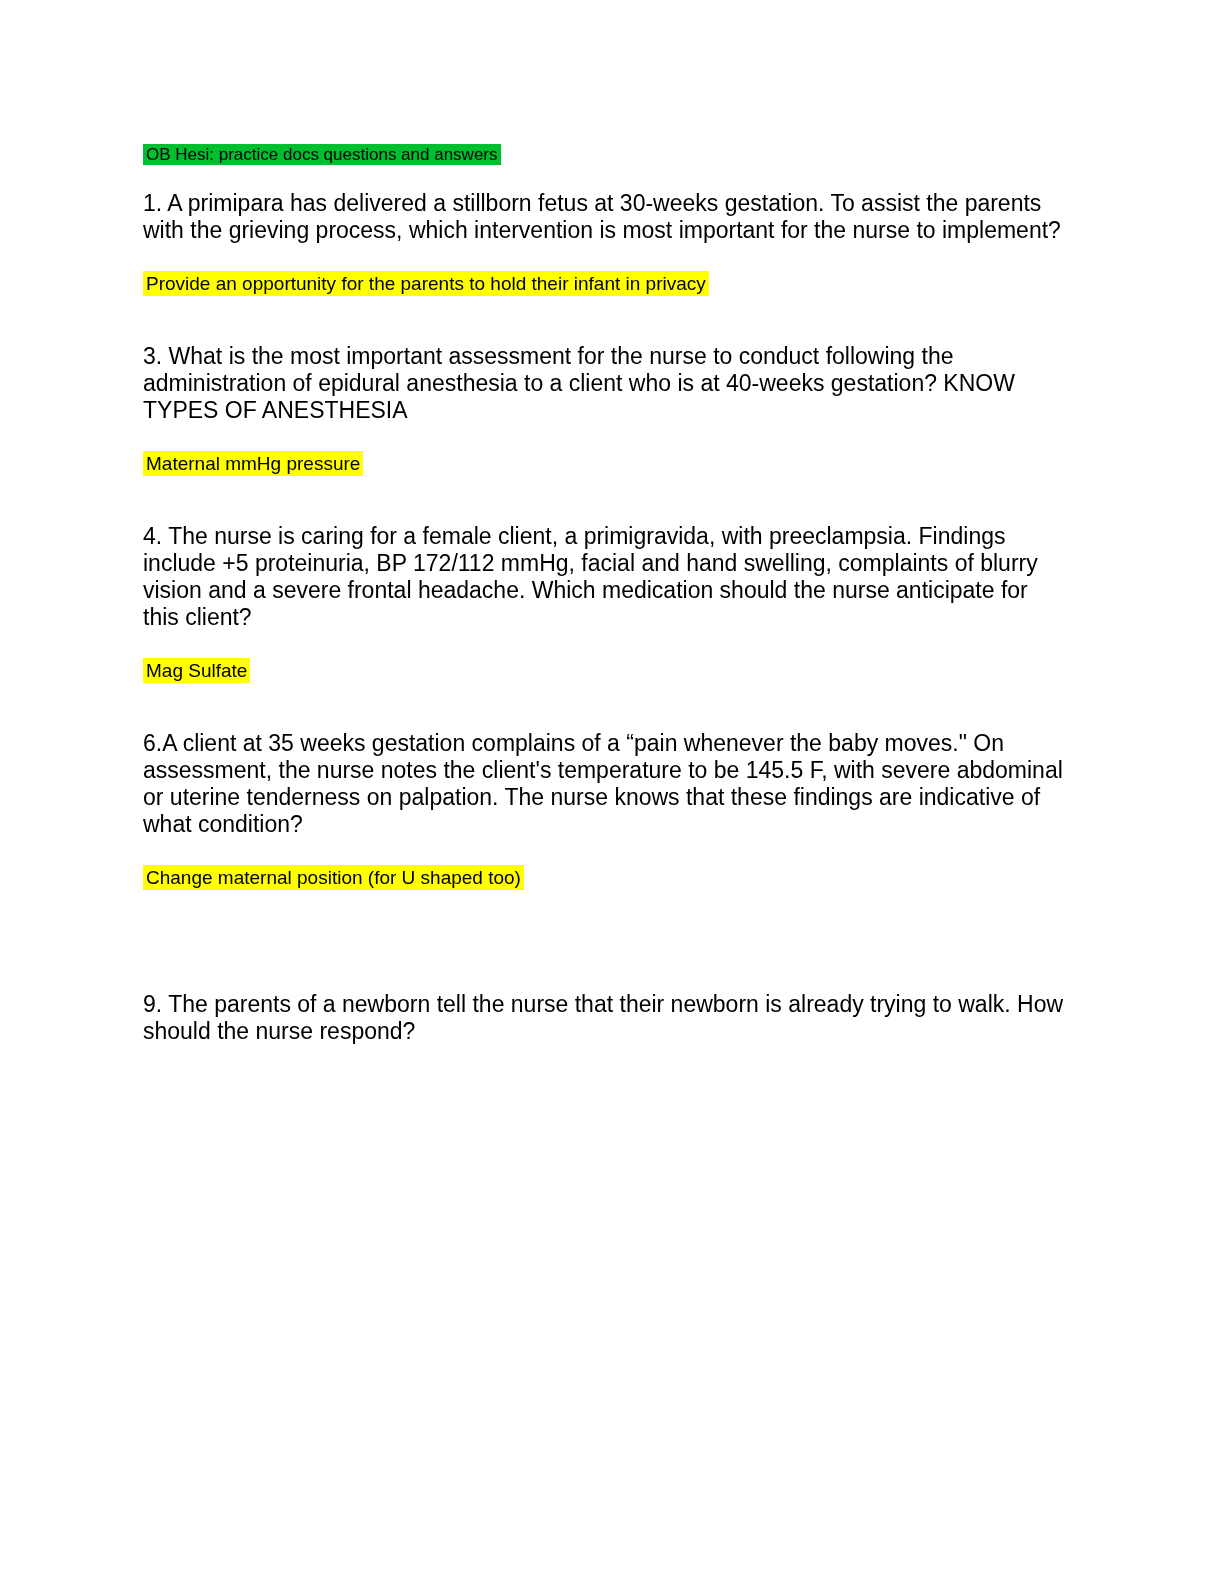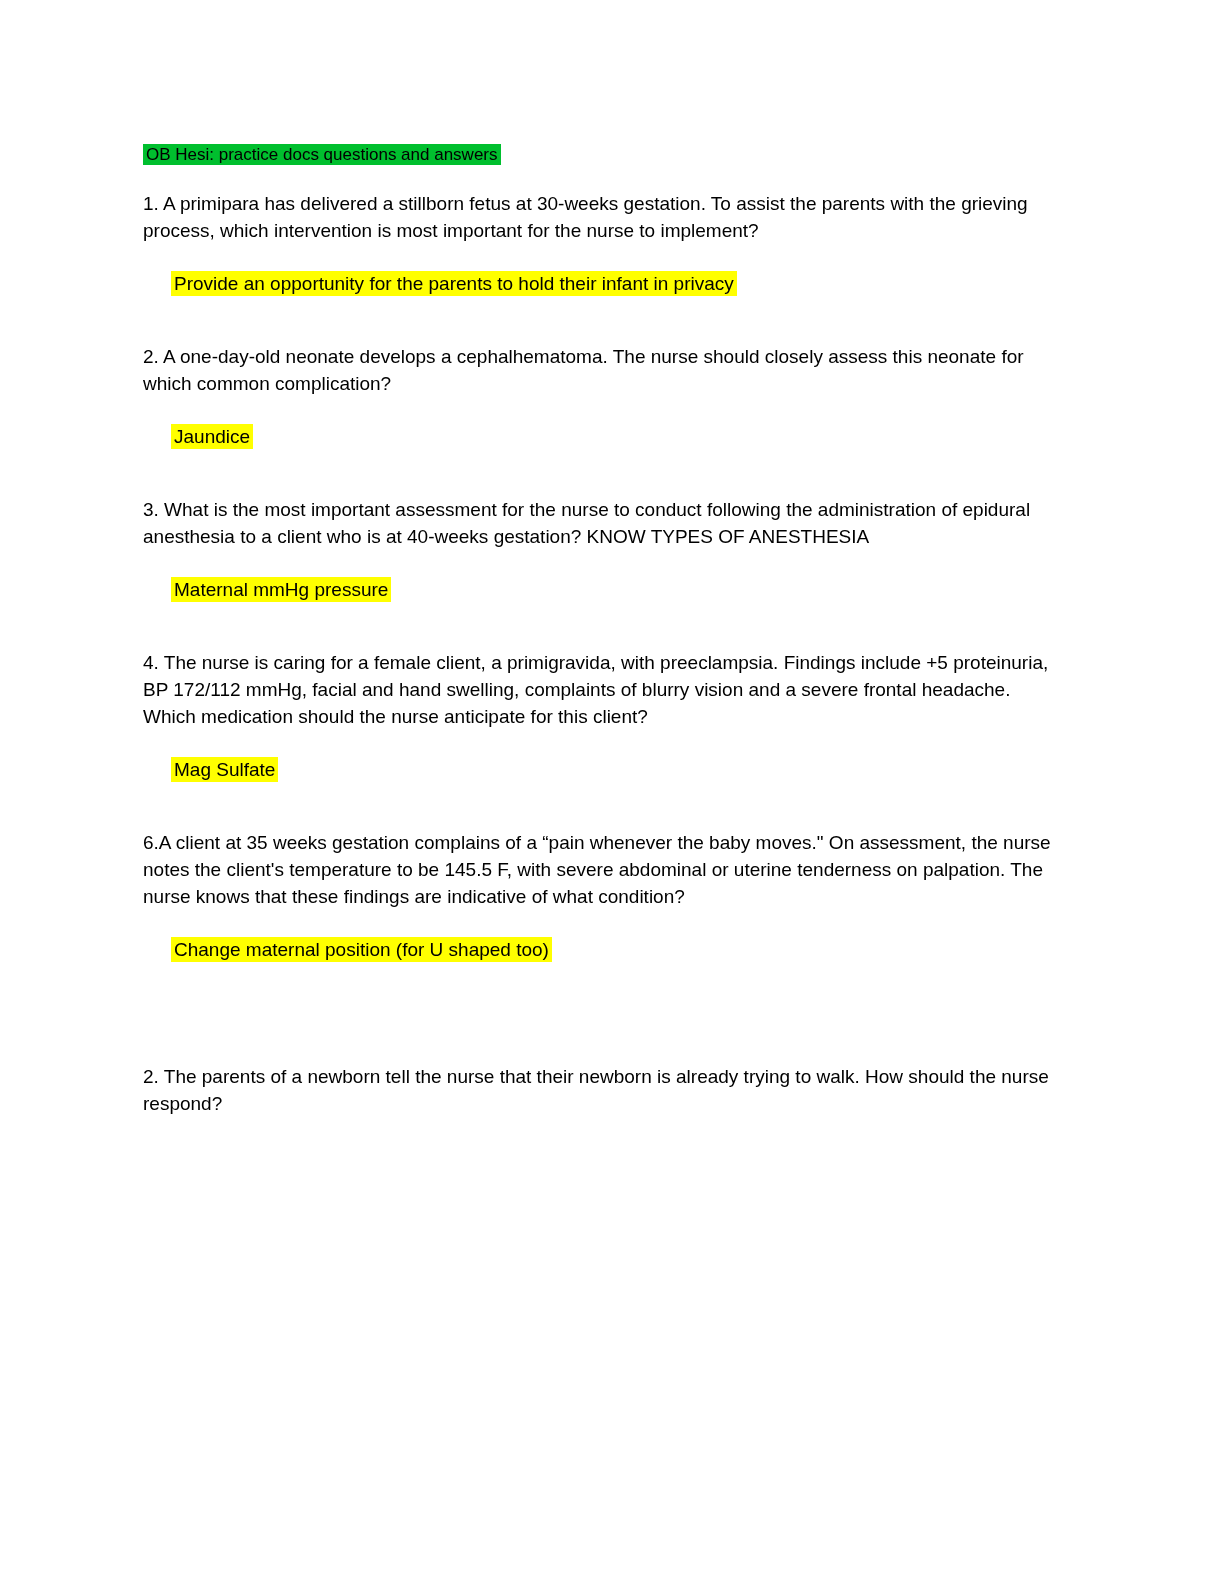--- a/index.html
+++ b/index.html
@@ -29,26 +29,25 @@
   .hl-green {
     background: var(--hl-green, #00bf2e);
     padding: 1px 3px;
     box-decoration-break: clone;
     -webkit-box-decoration-break: clone;
   }
   .hl-yellow {
     background: var(--hl-yellow, #ffff00);
     padding: 2px 3px;
     box-decoration-break: clone;
-    margin-left: 28px;
     -webkit-box-decoration-break: clone;
   }
   p.question {
     margin: 0 0 26px 0;
-    font-size: 19px;
+    font-size: 23px;
     line-height: 27px;
   }
   p.answer {
     margin: 0 0 46px 0;
     font-size: 19px;
     line-height: 27px;
   }
   .gap-top-xl {
     margin-top: 100px;
   }
@@ -61,41 +60,37 @@
 
     <div class="doc-title-line">
       <span class="hl-green">OB Hesi: practice docs questions and answers</span>
     </div>
 
     <section class="q-block">
       <p class="question">1. A primipara has delivered a stillborn fetus at 30-weeks gestation. To assist the parents with the grieving process, which intervention is most important for the nurse to implement?</p>
       <p class="answer"><span class="hl-yellow">Provide an opportunity for the parents to hold their infant in privacy</span></p>
     </section>
 
-    <section class="q-block">
-      <p class="question">2. A one-day-old neonate develops a cephalhematoma. The nurse should closely assess this neonate for which common complication?</p>
-      <p class="answer"><span class="hl-yellow">Jaundice</span></p>
-    </section>
 
     <section class="q-block">
       <p class="question">3. What is the most important assessment for the nurse to conduct following the administration of epidural anesthesia to a client who is at 40-weeks gestation? KNOW TYPES OF ANESTHESIA</p>
       <p class="answer"><span class="hl-yellow">Maternal mmHg pressure</span></p>
     </section>
 
     <section class="q-block">
       <p class="question">4. The nurse is caring for a female client, a primigravida, with preeclampsia. Findings include +5 proteinuria, BP 172/112 mmHg, facial and hand swelling, complaints of blurry vision and a severe frontal headache. Which medication should the nurse anticipate for this client?</p>
       <p class="answer"><span class="hl-yellow">Mag Sulfate</span></p>
     </section>
 
     <section class="q-block">
       <p class="question">6.A client at 35 weeks gestation complains of a “pain whenever the baby moves." On assessment, the nurse notes the client's temperature to be 145.5 F, with severe abdominal  or uterine tenderness on palpation. The nurse knows that these findings are indicative of what condition?</p>
     </section>
 
     <section class="q-block">
       <p class="answer"><span class="hl-yellow">Change maternal position (for U shaped too)</span></p>
     </section>
 
     <section class="q-block gap-top-xl">
-      <p class="question">2. The parents of a newborn tell the nurse that their newborn is already trying to walk. How should the nurse respond?</p>
+      <p class="question">9. The parents of a newborn tell the nurse that their newborn is already trying to walk. How should the nurse respond?</p>
     </section>
 
   </div>
 </div>
 
 </body></html>

